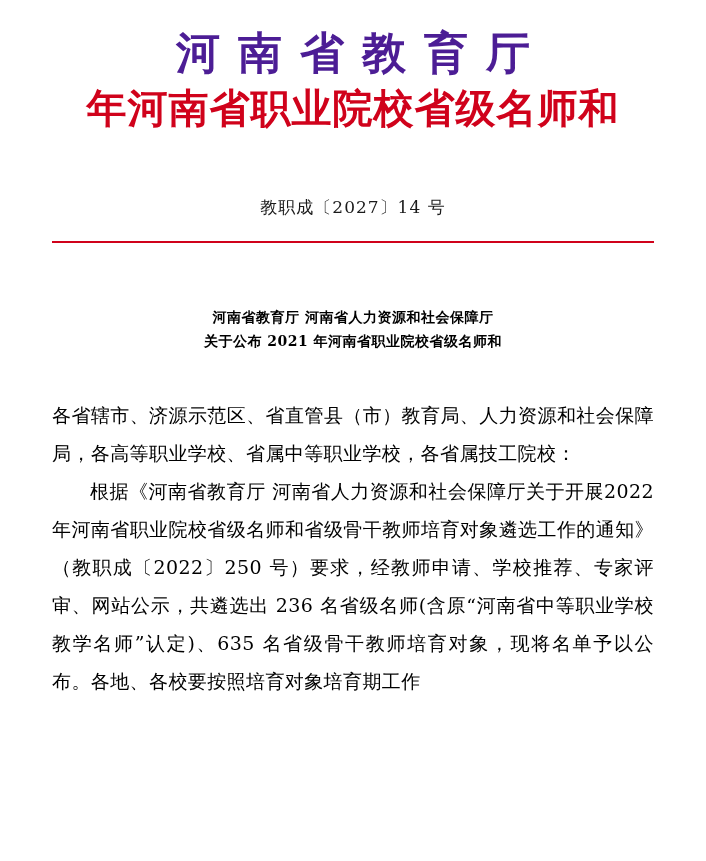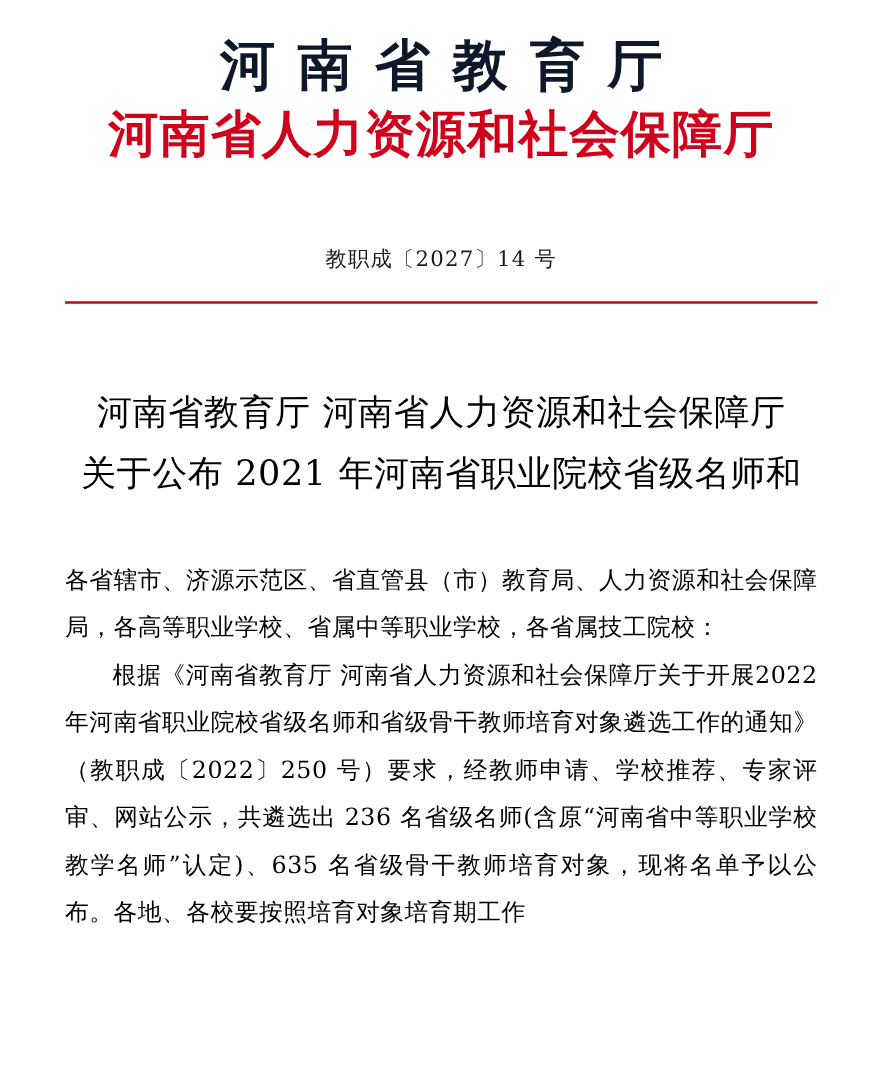--- a/index.html
+++ b/index.html
@@ -19,21 +19,21 @@
     width: 706px;
     height: 861px;
     box-sizing: border-box;
     padding: 0 52px;
   }
   .masthead {
     padding-top: 26px;
     text-align: center;
   }
   .masthead-line1 {
-    color: #0f172a;
+    color: #4c1d95;
     font-size: 44px;
     font-weight: bold;
     letter-spacing: 18px;
     text-indent: 18px;
     line-height: 1.22;
     font-family: "DejaVu Serif", "Liberation Serif", serif;
     white-space: nowrap;
   }
   .masthead-line2 {
     color: #d0021b;
@@ -54,22 +54,22 @@
   }
   .red-rule {
     margin-top: 22px;
     height: 2px;
     background: #d0021b;
     width: 100%;
   }
   .title-block {
     margin-top: 62px;
     text-align: center;
-    font-size: 28px;
-    font-weight: normal;
+    font-size: 14px;
+    font-weight: bold;
     line-height: 1.75;
     letter-spacing: 0.5px;
     color: #000;
   }
   .title-line {
     white-space: nowrap;
   }
   .body-block {
     margin-top: 42px;
     font-size: 19px;
@@ -85,21 +85,21 @@
     text-indent: 2em;
   }
 </style>
 </head>
 <body>
 
 <div class="page">
 
   <div class="masthead">
     <div class="masthead-line1">河南省教育厅</div>
-    <div class="masthead-line2">河南省人力资源和社会保障厅</div>
+    <div class="masthead-line2">年河南省职业院校省级名师和</div>
   </div>
 
   <div class="doc-number">教职成〔2027〕14 号</div>
 
   <div class="red-rule"></div>
 
   <div class="title-block">
     <div class="title-line">河南省教育厅 河南省人力资源和社会保障厅</div>
     <div class="title-line">关于公布 2021 年河南省职业院校省级名师和</div>
   </div>

